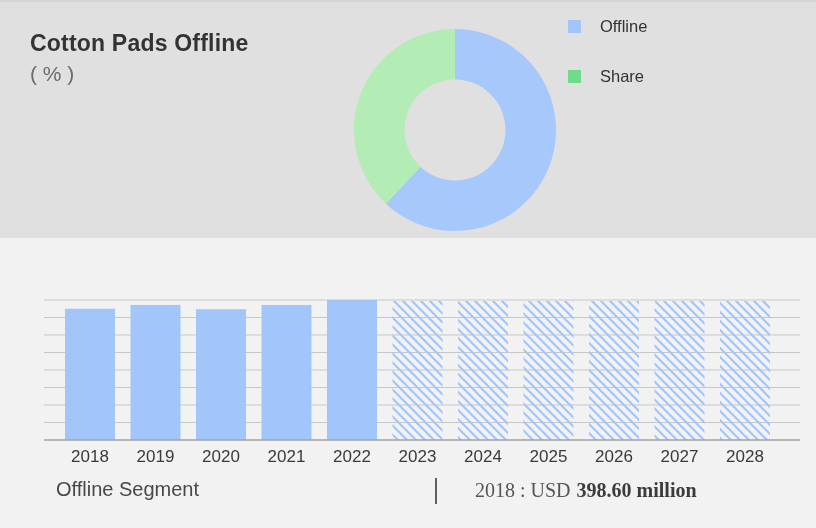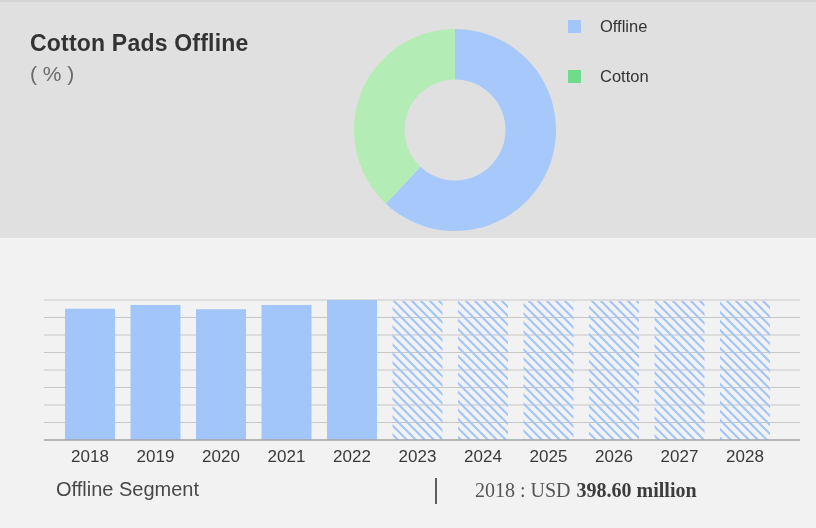--- a/index.html
+++ b/index.html
@@ -68,21 +68,21 @@
         <path d="M33.86074230120248,176.6258313695626 A101,101 0 0 1 102.99999999999999,2 L102.99999999999999,52.5 A50.5,50.5 0 0 0 68.43037115060125,139.8129156847813 Z" fill="#b4ecb5"></path>
       </svg>
 
     <div class="legend">
       <div class="legend-item">
         <span class="swatch" id="swatch-0" style="background: rgb(163, 198, 250);"></span>
         <span class="legend-label">Offline</span>
       </div>
       <div class="legend-item">
         <span class="swatch" id="swatch-1" style="background: rgb(111, 220, 139);"></span>
-        <span class="legend-label">Cotton</span>
+        <span class="legend-label">Share</span>
       </div>
     </div>
   </section>
 
   <section class="chart-panel">
     <svg id="bar-svg" width="816" height="234" viewBox="0 0 816 234">
         <defs>
           <pattern id="hatch" patternUnits="userSpaceOnUse" width="9" height="9">
             <path d="M0,0 L9,9 M4.5,-4.5 L13.5,4.5 M-4.5,4.5 L4.5,13.5" stroke="#a3c6fa" stroke-width="2.2" fill="none"></path>
           </pattern>

